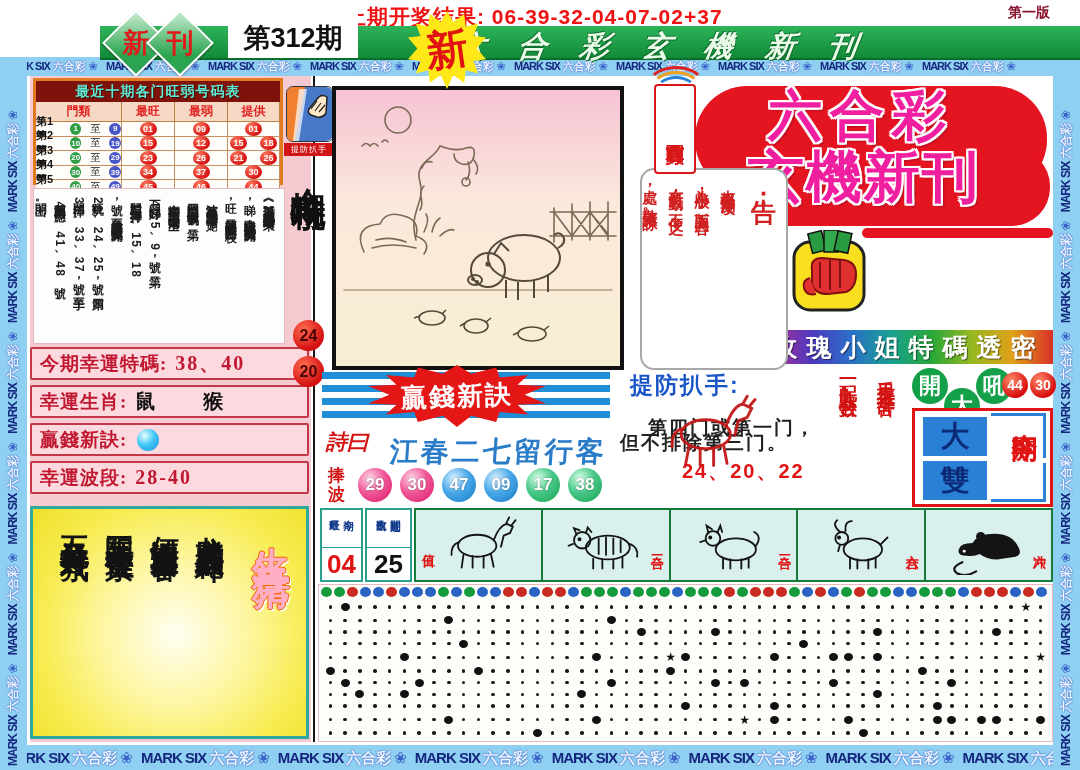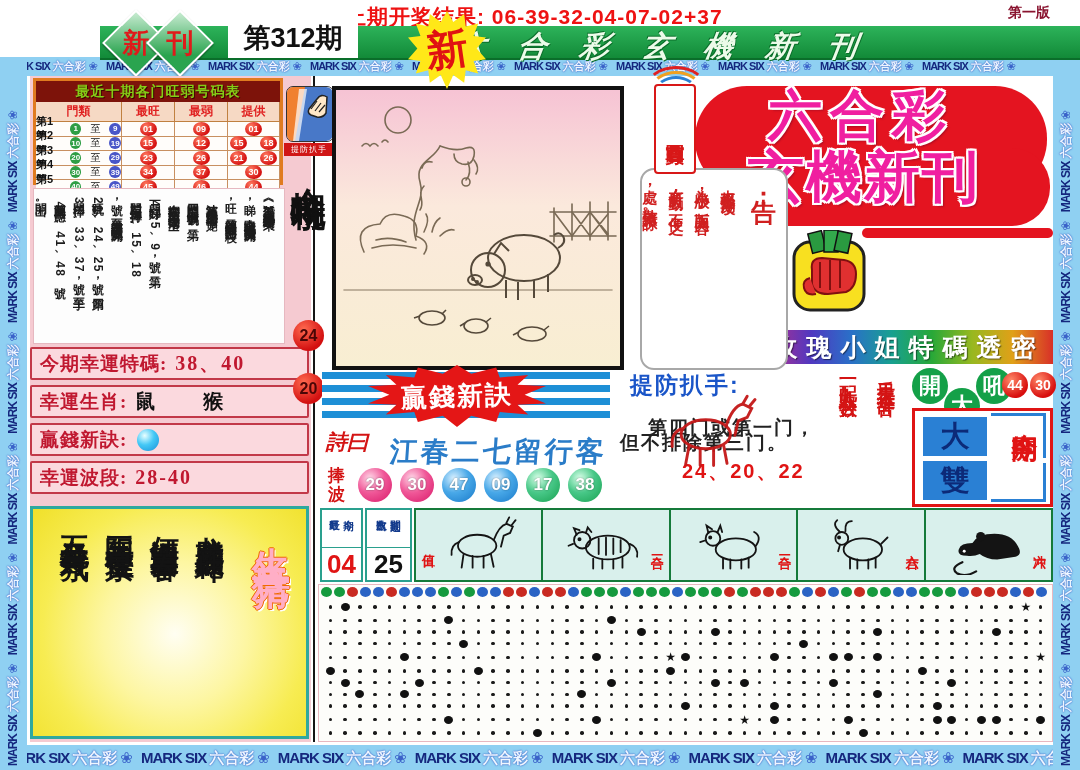--- a/index.html
+++ b/index.html
@@ -39,21 +39,21 @@
      clip-path:polygon(50% 0,58% 14%,72% 4%,74% 20%,90% 16%,84% 32%,100% 34%,88% 48%,100% 62%,84% 64%,90% 80%,74% 76%,72% 92%,58% 82%,50% 100%,42% 82%,28% 92%,26% 76%,10% 80%,16% 64%,0 62%,12% 48%,0 34%,16% 32%,10% 16%,26% 20%,28% 4%,42% 14%);
      display:flex;align-items:center;justify-content:center;}
   #starburst span{color:#e01212;font-size:42px;font-weight:bold;transform:rotate(-8deg);}
 
   
   #left-col{left:30px;top:76px;width:281px;height:666px;background:#f5cad1;}
   #vrule{left:313px;top:76px;width:2px;height:666px;background:#151515;}
 
   
   #hot-table{left:33px;top:78px;width:250px;height:107px;border:3px solid #e07b20;background:#fff;box-sizing:border-box;}
-  #hot-title{height:21px;background:#7d130a;color:#84cc16;font-size:14px;font-weight:bold;
+  #hot-title{height:21px;background:#7d130a;color:#5eead4;font-size:14px;font-weight:bold;
      display:flex;align-items:center;justify-content:center;letter-spacing:1px;text-shadow:1px 1px 0 #3d0600;}
   .hot-grid{display:grid;grid-template-columns:86px 53px 53px 1fr;}
   .hot-head{background:#f6d9c4;color:#e02020;font-size:12px;font-weight:bold;text-align:center;
      border-bottom:1px solid #c08040;border-right:1px solid #c08040;padding:1px 0;}
   .hot-cell{border-right:1px solid #c89060;border-bottom:1px solid #c89060;display:flex;
      align-items:center;justify-content:center;height:13.5px;background:#fffdfa;gap:9px;}
   .door-txt{color:#111;font-size:11px;font-weight:bold;}
   .rball{width:17px;height:14px;border-radius:50%;background:radial-gradient(circle at 35% 30%,#ff7a60,#d51212 70%);
      color:#fff;font-size:9px;font-weight:bold;display:flex;align-items:center;justify-content:center;}
   .gball,.bball{width:13px;height:12px;border-radius:50%;color:#fff;font-size:8px;font-weight:bold;
@@ -87,21 +87,21 @@
   .poem-col{font-size:29px;font-weight:bold;color:#131313;letter-spacing:3px;margin:0 5px;
      font-family:"Liberation Serif","DejaVu Serif",serif;}
 
   
   #tip-icon{left:286px;top:86px;width:46px;height:54px;border-radius:7px;overflow:hidden;border:1px solid #333;}
   #tip-caption{left:284px;top:143px;width:50px;height:13px;background:#d01616;color:#fff;font-size:8px;
      display:flex;align-items:center;justify-content:center;letter-spacing:1px;}
   #tip-title{left:288px;top:160px;width:42px;height:158px;writing-mode:vertical-rl;text-orientation:upright;
      color:#101010;font-size:35px;font-weight:bold;letter-spacing:3px;
      font-family:"Liberation Serif","DejaVu Serif",serif;}
-  #tip-balls{left:293px;top:320px;width:32px;display:flex;flex-direction:column;gap:22px;}
+  #tip-balls{left:293px;top:320px;width:32px;display:flex;flex-direction:column;gap:5px;}
   .tip-ball{width:31px;height:31px;border-radius:50%;background:radial-gradient(circle at 35% 30%,#ff6a50,#d31010 70%);
      color:#4a0606;font-size:16px;font-weight:bold;display:flex;align-items:center;justify-content:center;}
 
   
   #picture{left:332px;top:86px;width:292px;height:284px;border:4px solid #111;box-sizing:border-box;
      background:linear-gradient(180deg,#f6c3d4 0%,#fbe9dc 42%,#f8eed2 100%);}
 
   
   #stripes{left:322px;top:372px;width:288px;height:50px;
      background:repeating-linear-gradient(180deg,#1e8fd6 0 7px,#ffffff 7px 13px);}

